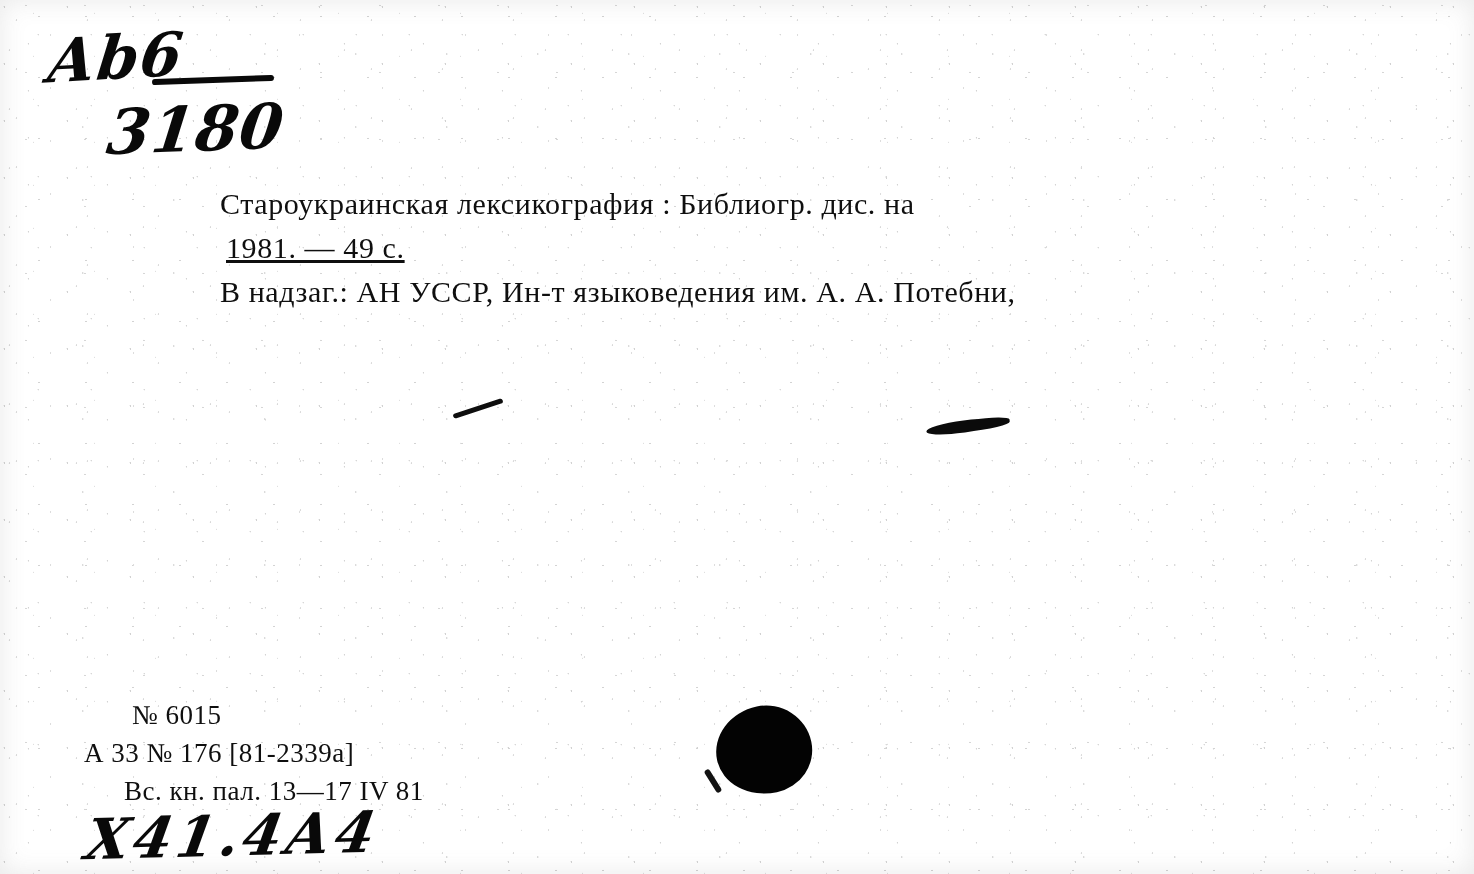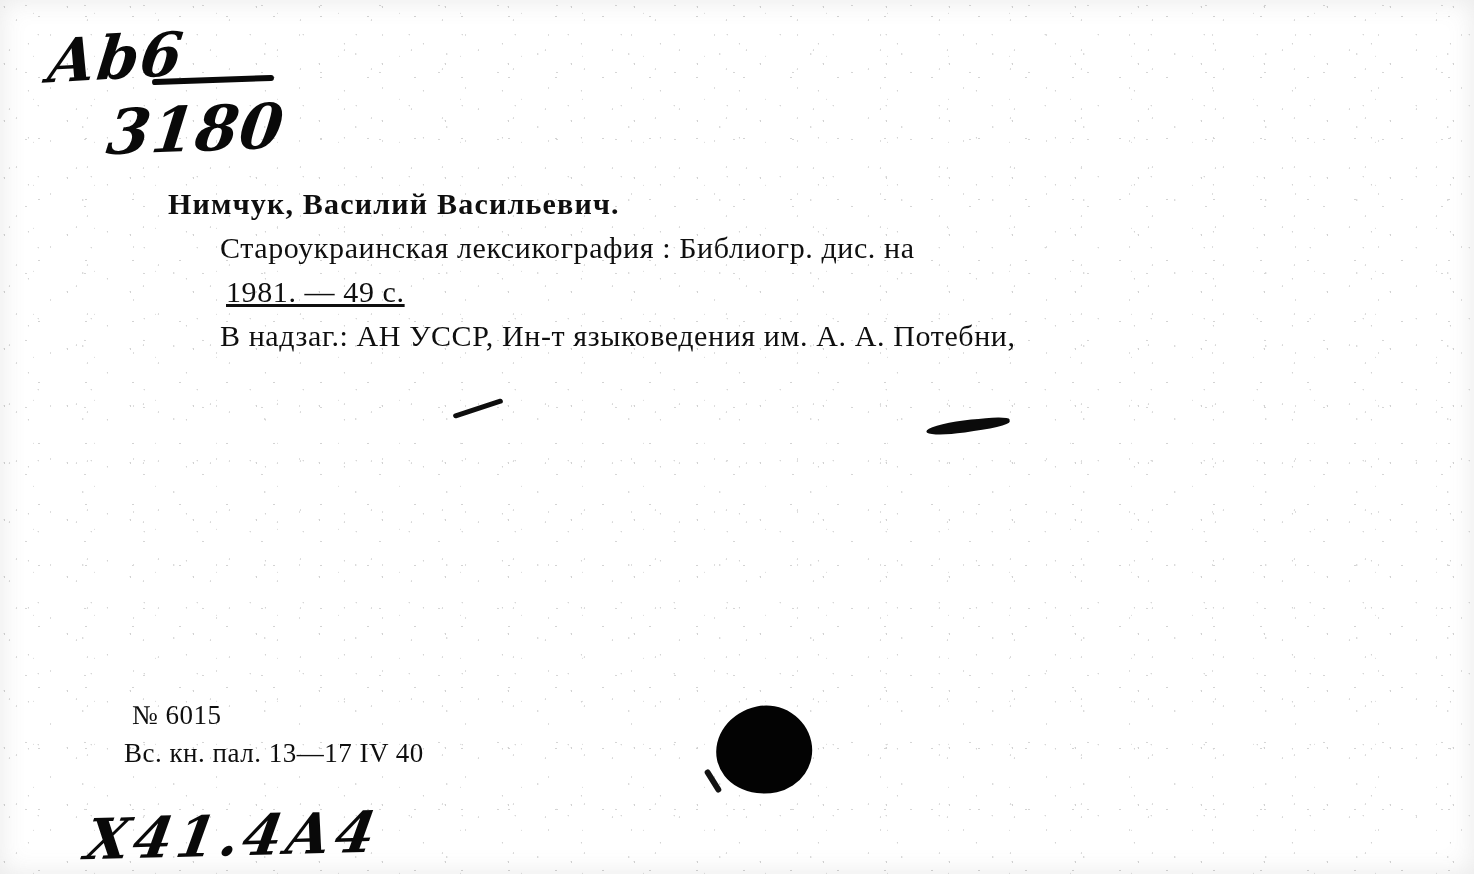--- a/index.html
+++ b/index.html
@@ -173,34 +173,34 @@
 
 <div class="card">
 
   <div class="noise"></div>
 
   <div class="hand" id="hw-shelf-top">Аb6</div>
   <div id="hw-shelf-rule"></div>
   <div class="hand" id="hw-shelf-bottom">3180</div>
 
   <div class="typed">
-    <div class="author">Нимчук, Василий Васильевич.</div>
     <div class="body-line indent-1">Староукраинская лексикография : Библиогр. дис. на</div>
     <div class="body-line indent-2">1981. — 49 с.</div>
     <div class="note-block">
       <div class="body-line indent-1">В надзаг.: АН УССР, Ин-т языковедения им. А. А. Потебни,</div>
     </div>
   </div>
 
   <div id="strike-mark"></div>
   <div id="ink-smudge"></div>
 
   <div class="footer">
     <div class="f1">№ 6015</div>
-    <div class="f3">Вс. кн. пал. 13—17 IV 40</div>
+    <div class="f2">А 33 № 176 [81-2339а]</div>
+    <div class="f3">Вс. кн. пал. 13—17 IV 81</div>
   </div>
 
   <div id="ink-blot"></div>
   <div id="ink-blot-tail"></div>
 
   <div class="hand" id="hw-bottom-code">Х41.4А4</div>
 
   <div class="edge-shadow"></div>
 </div>
 

